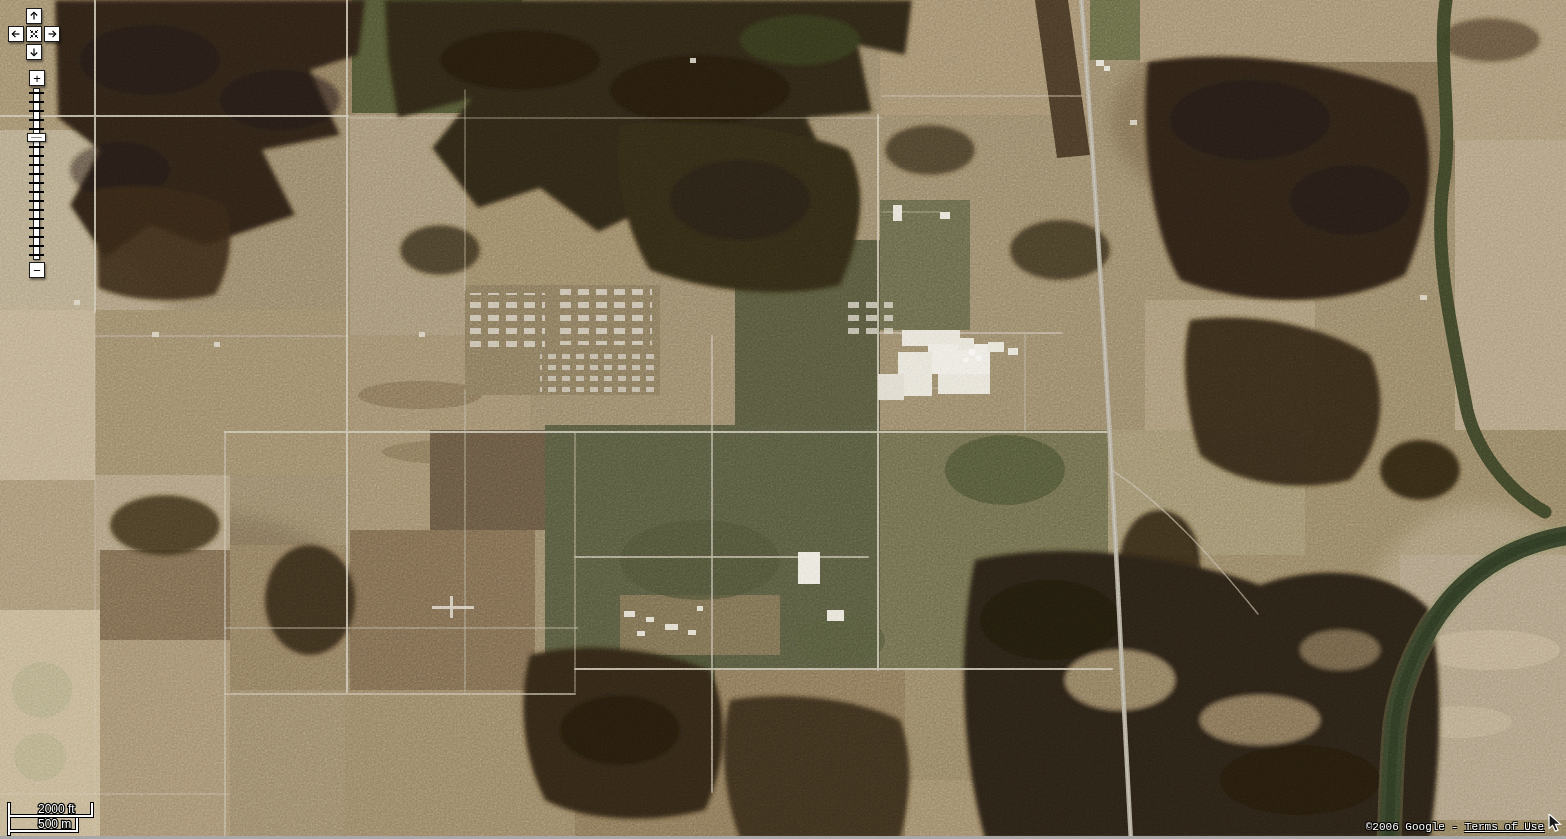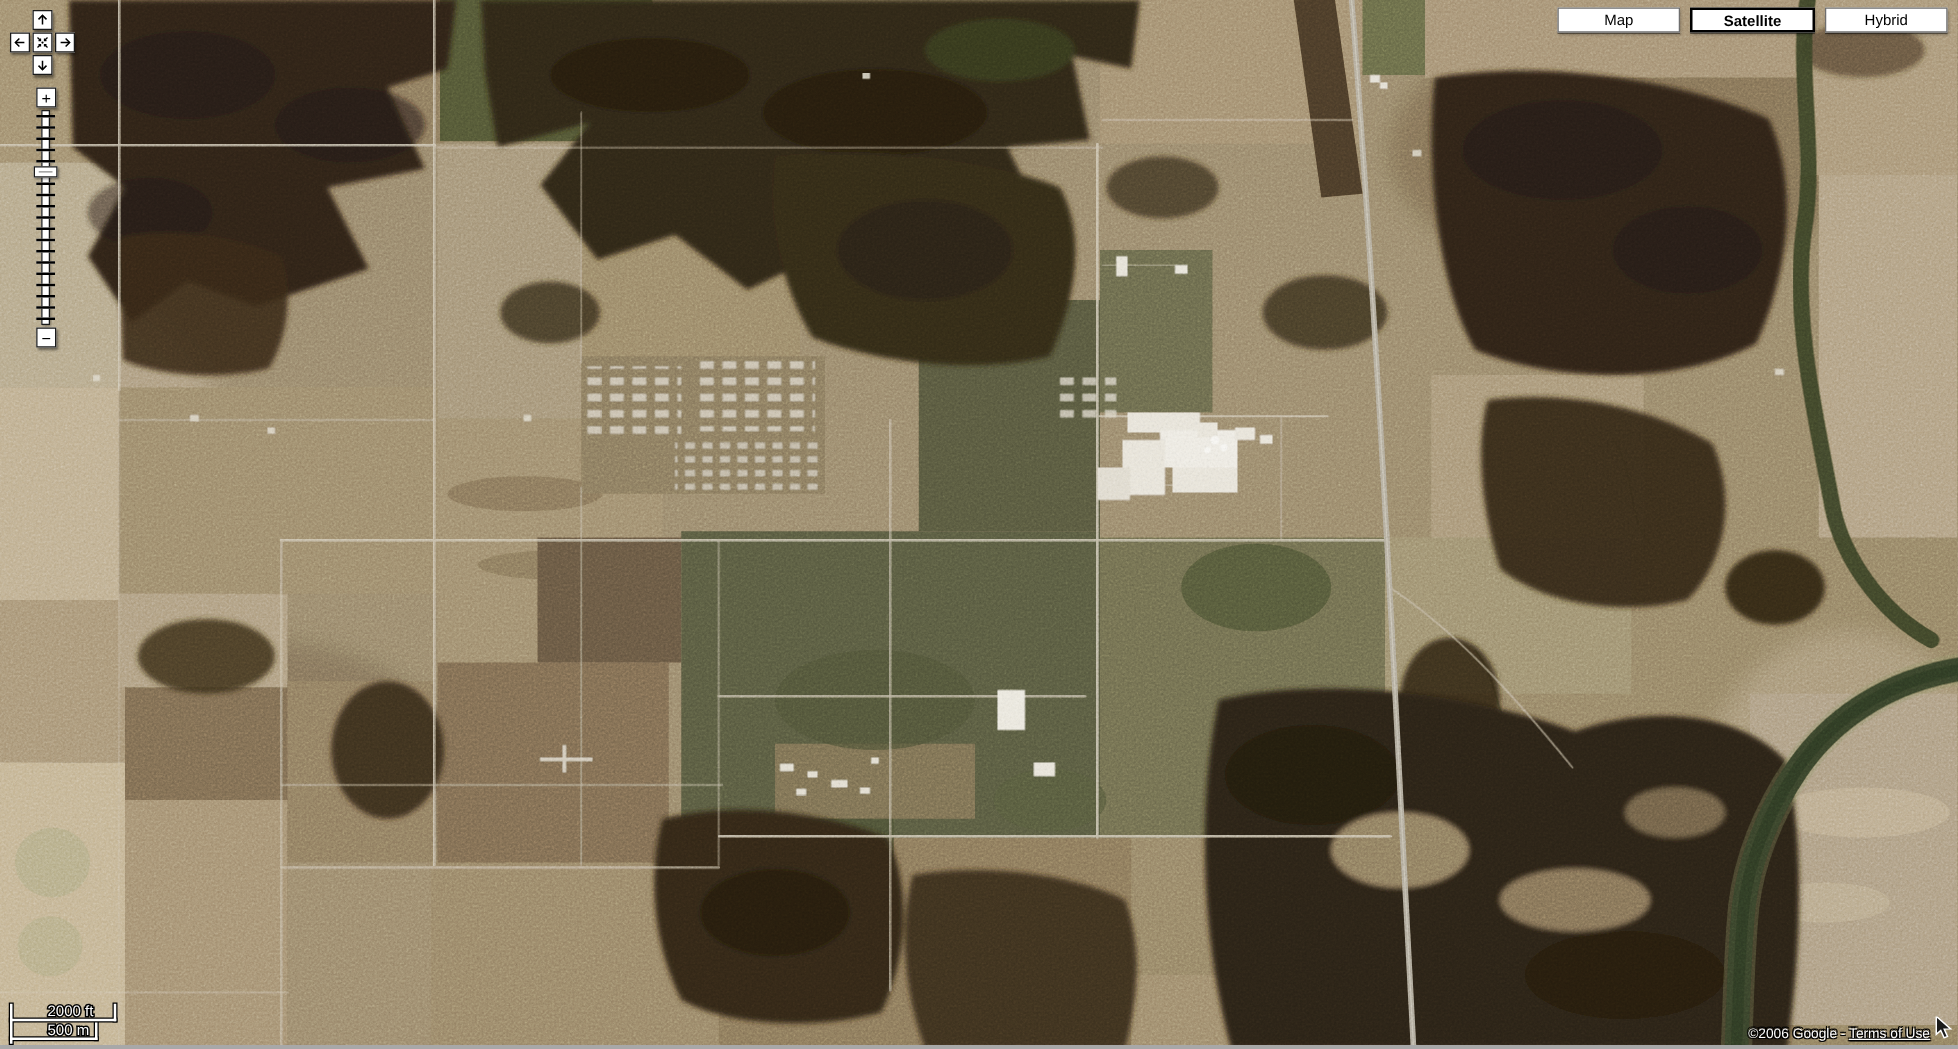--- a/index.html
+++ b/index.html
@@ -56,21 +56,21 @@
   .map-type-btn.selected{width:100px;border:2px solid var(--selected-border);font-weight:bold;}
 
   
   .scale-bar{position:absolute;left:6px;top:800px;width:112px;height:38px;z-index:20;pointer-events:none;}
   .scale-bar text{font-family:"Liberation Sans",sans-serif;font-size:12px;
     fill:var(--outline-text);stroke:#000000;stroke-width:2.4px;paint-order:stroke;}
 
   
   .attribution{position:absolute;right:22px;bottom:6px;z-index:20;
     font-size:11px;color:var(--outline-text);white-space:nowrap;
-    text-shadow:-1px -1px 0 #000,1px -1px 0 #000,-1px 1px 0 #000,1px 1px 0 #000,0 1px 0 #000;}
+    text-shadow:-1px -1px 0 #000,1px -1px 0 #000,-1px 1px 0 #000,1px 1px 0 #000,0 1px 0 #000;font-family:Liberation Mono, monospace;}
   .attribution a{color:var(--outline-text);text-decoration:underline;cursor:pointer;}
   .cursor-icon{position:absolute;right:3px;bottom:3px;z-index:21;pointer-events:none;}
 
   .window-edge{position:absolute;left:0;bottom:0;width:100%;height:3px;
     background:var(--window-edge);z-index:15;}
 </style>
 </head>
 <body>
 
 <div class="viewport">
@@ -371,25 +371,20 @@
         <div class="zoom-tick" style="top: 121px;"></div>
         <div class="zoom-tick" style="top: 130px;"></div>
         <div class="zoom-tick" style="top: 139px;"></div>
         <div class="zoom-tick" style="top: 148px;"></div>
         <div class="zoom-tick" style="top: 157px;"></div>
         <div class="zoom-tick" style="top: 166px;"></div>
       </div>
     <button class="zoom-btn">−</button>
   </div>
 
-  <div class="map-type-selector">
-    <button class="map-type-btn">Map</button>
-    <button class="map-type-btn selected">Satellite</button>
-    <button class="map-type-btn">Hybrid</button>
-  </div>
 
   <svg class="scale-bar" viewBox="0 0 112 38">
     <g stroke="#000" stroke-width="4" fill="none" stroke-linecap="square">
       <path d="M3,4 V34"></path>
         <path d="M3,16 H86"></path>
         <path d="M86,4 V16"></path>
         <path d="M3,31 H71"></path>
         <path d="M71,19 V31"></path>
     </g>
     <g stroke="#fff" stroke-width="2" fill="none" stroke-linecap="square">

